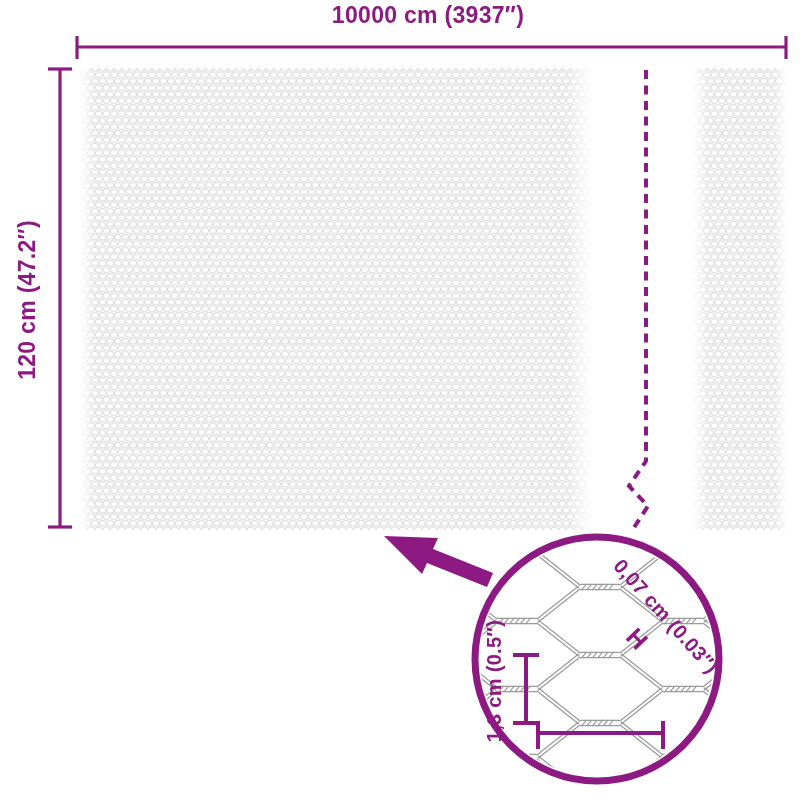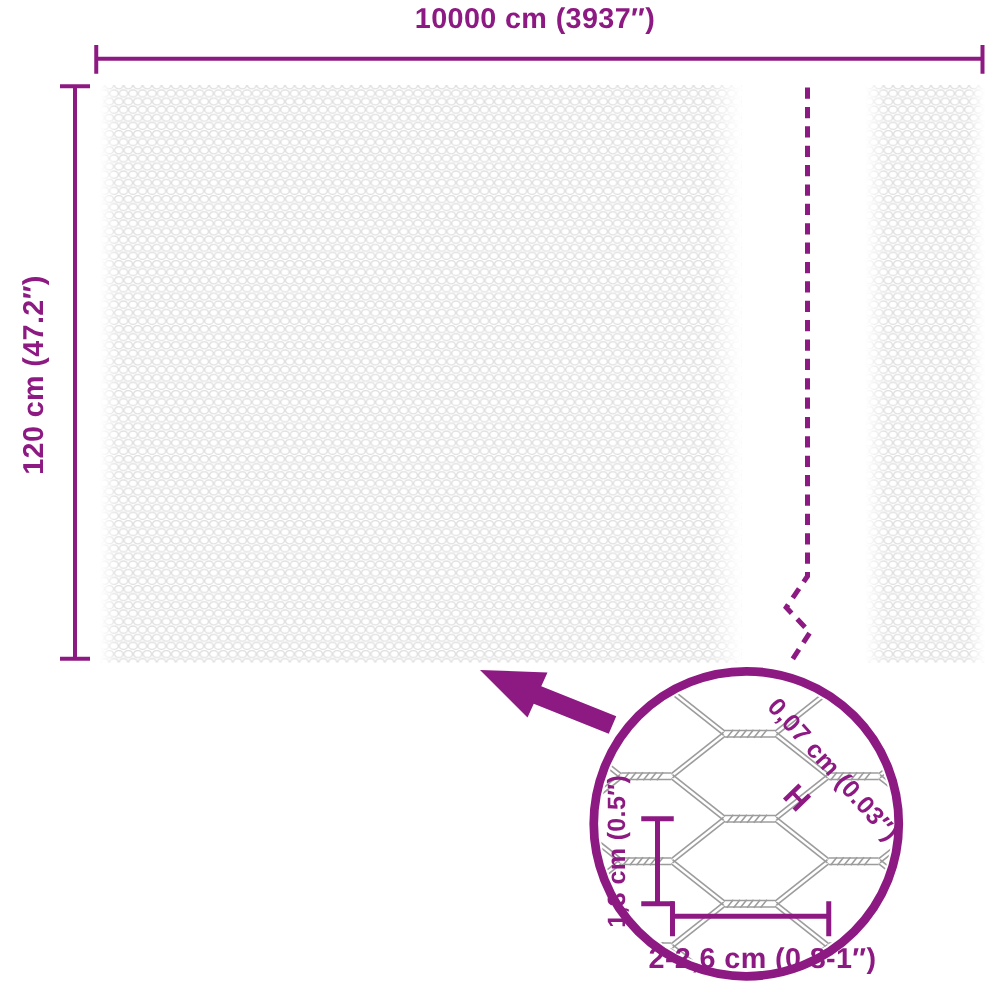--- a/index.html
+++ b/index.html
@@ -389,14 +389,13 @@
       <line x1="538" y1="721" x2="538" y2="749"></line>
       <line x1="663" y1="721" x2="663" y2="749"></line>
     </g>
   </svg>
 
   <div class="dim-label lbl-width">10000 cm (3937″)</div>
   <div class="dim-label lbl-height">120 cm (47.2″)</div>
   <div class="dim-label lbl-wire-thickness">0,07 cm (0.03″)</div>
   <div class="dim-label lbl-gauge">H</div>
   <div class="dim-label lbl-mesh-height">1,3 cm (0.5″)</div>
-  <div class="dim-label lbl-mesh-width">2-2,6 cm (0.8-1″)</div>
 </div>
 
 </body></html>

